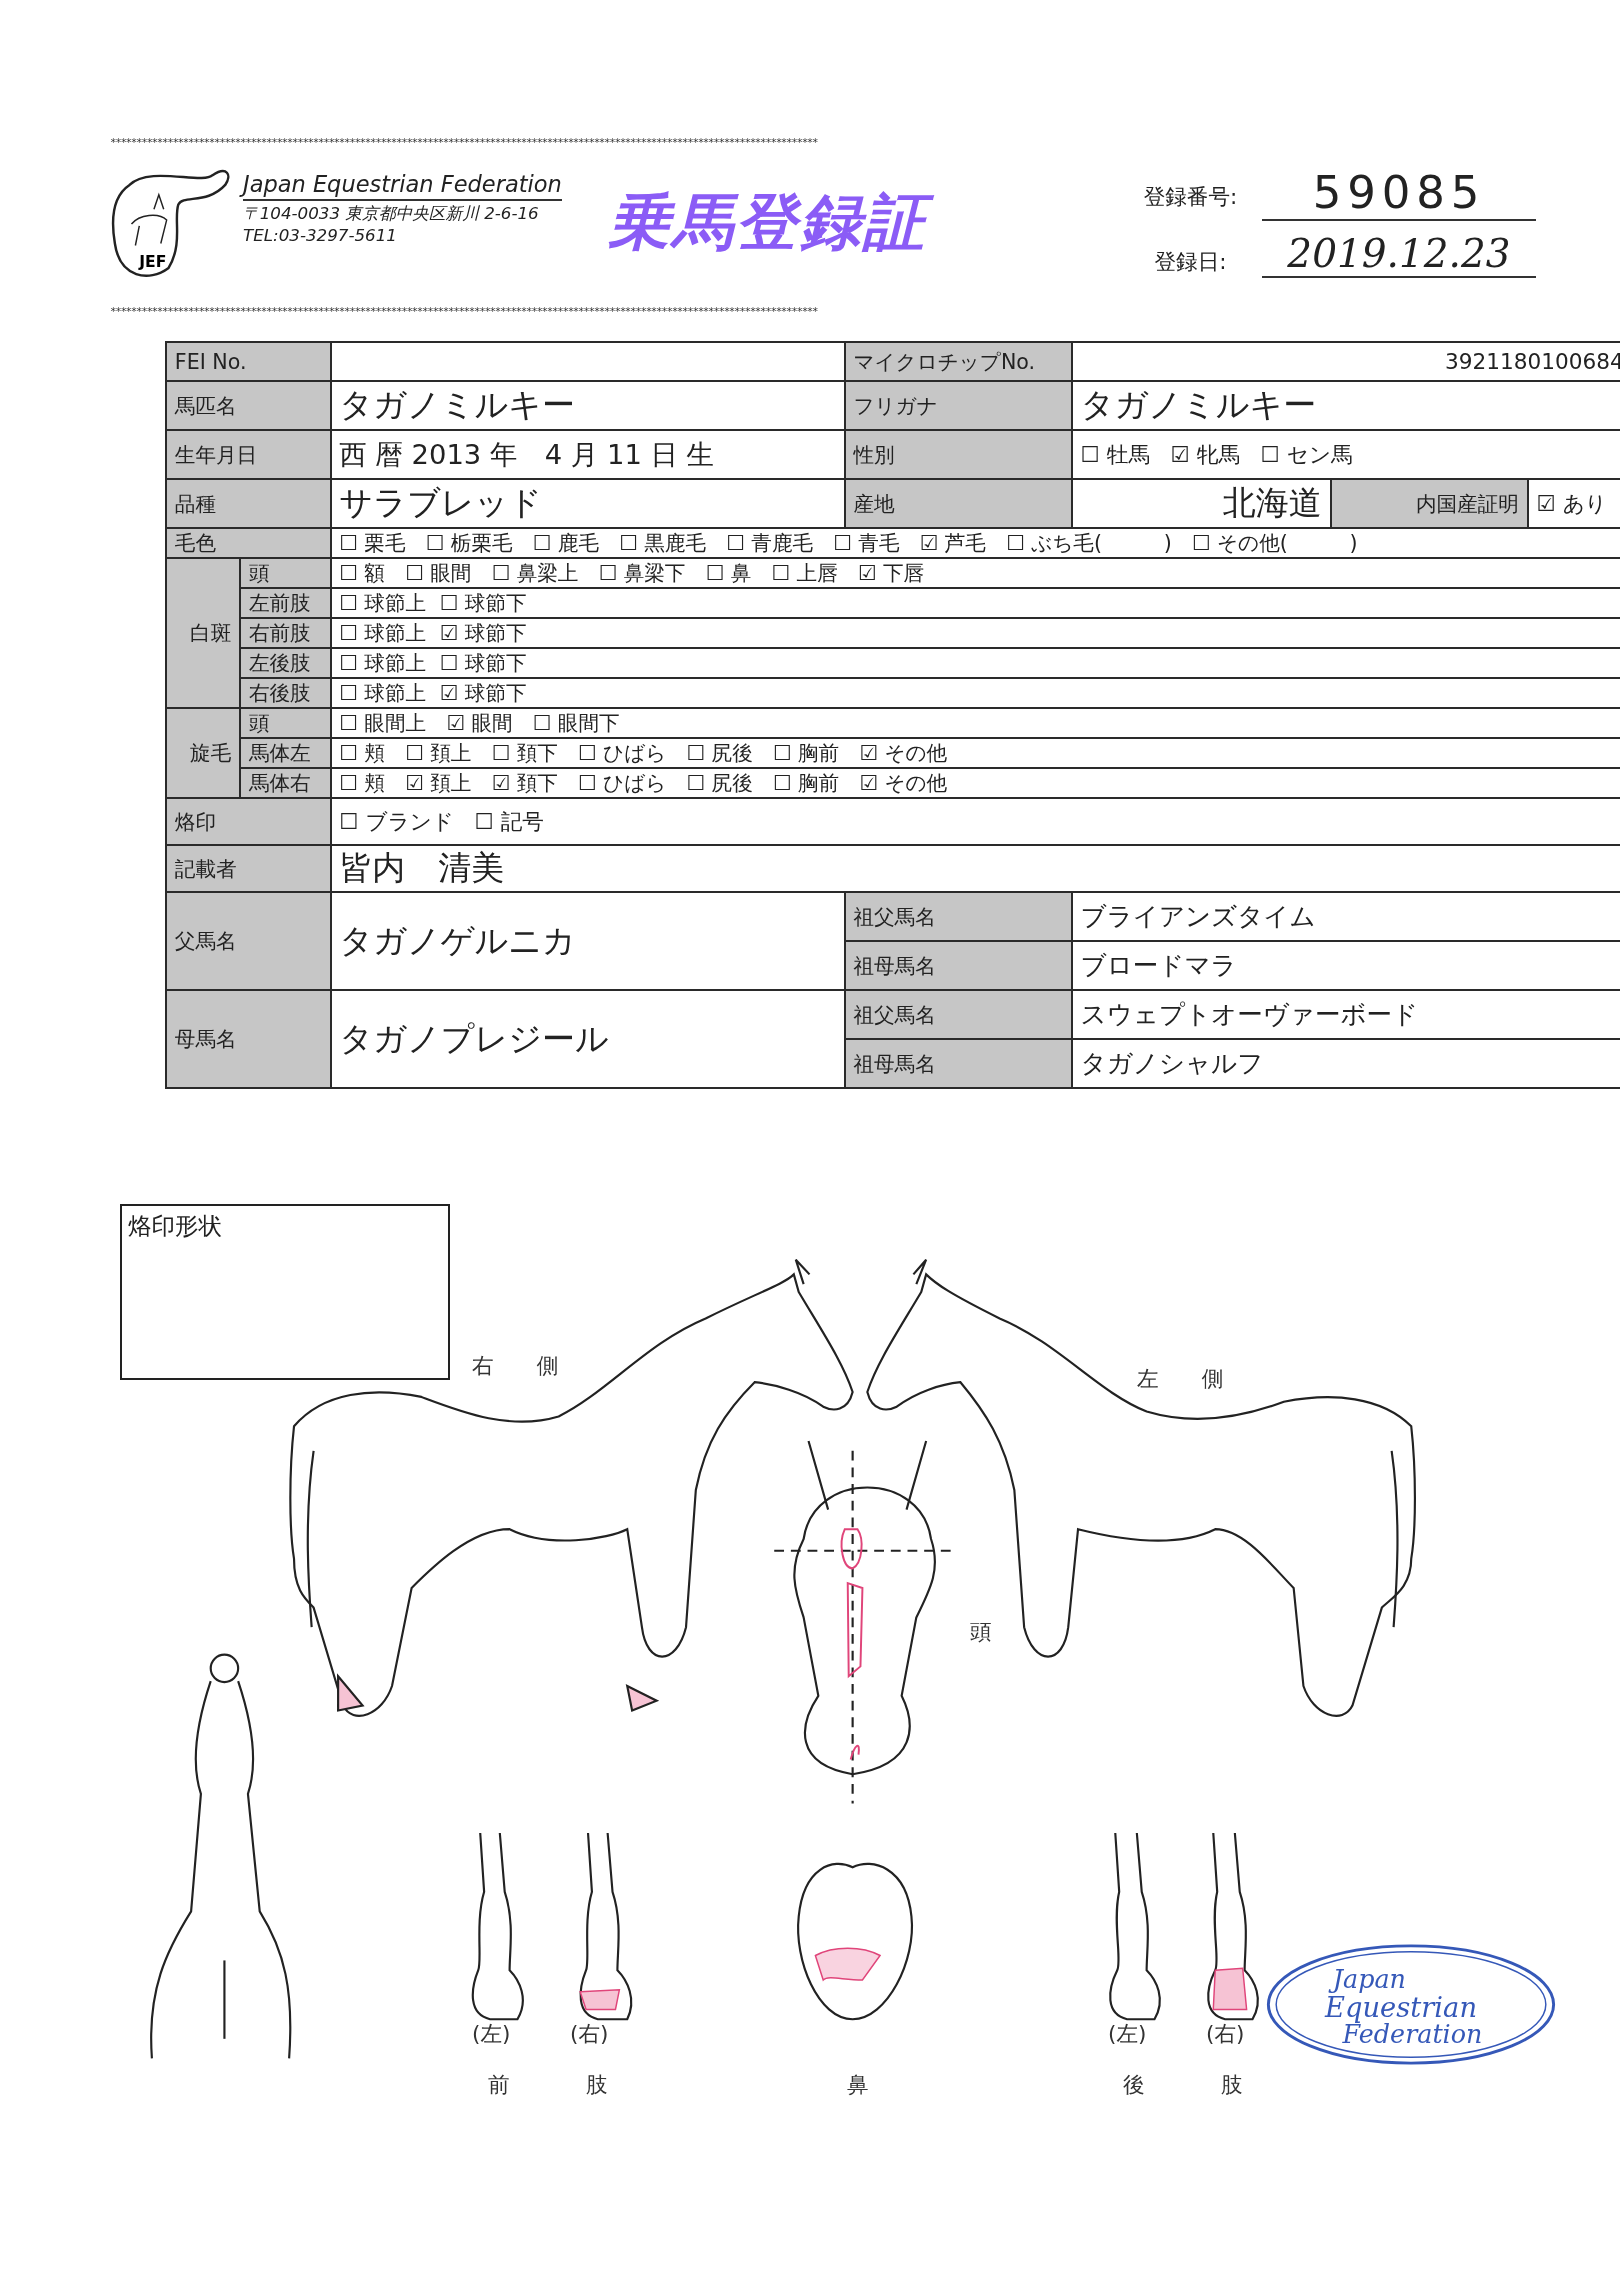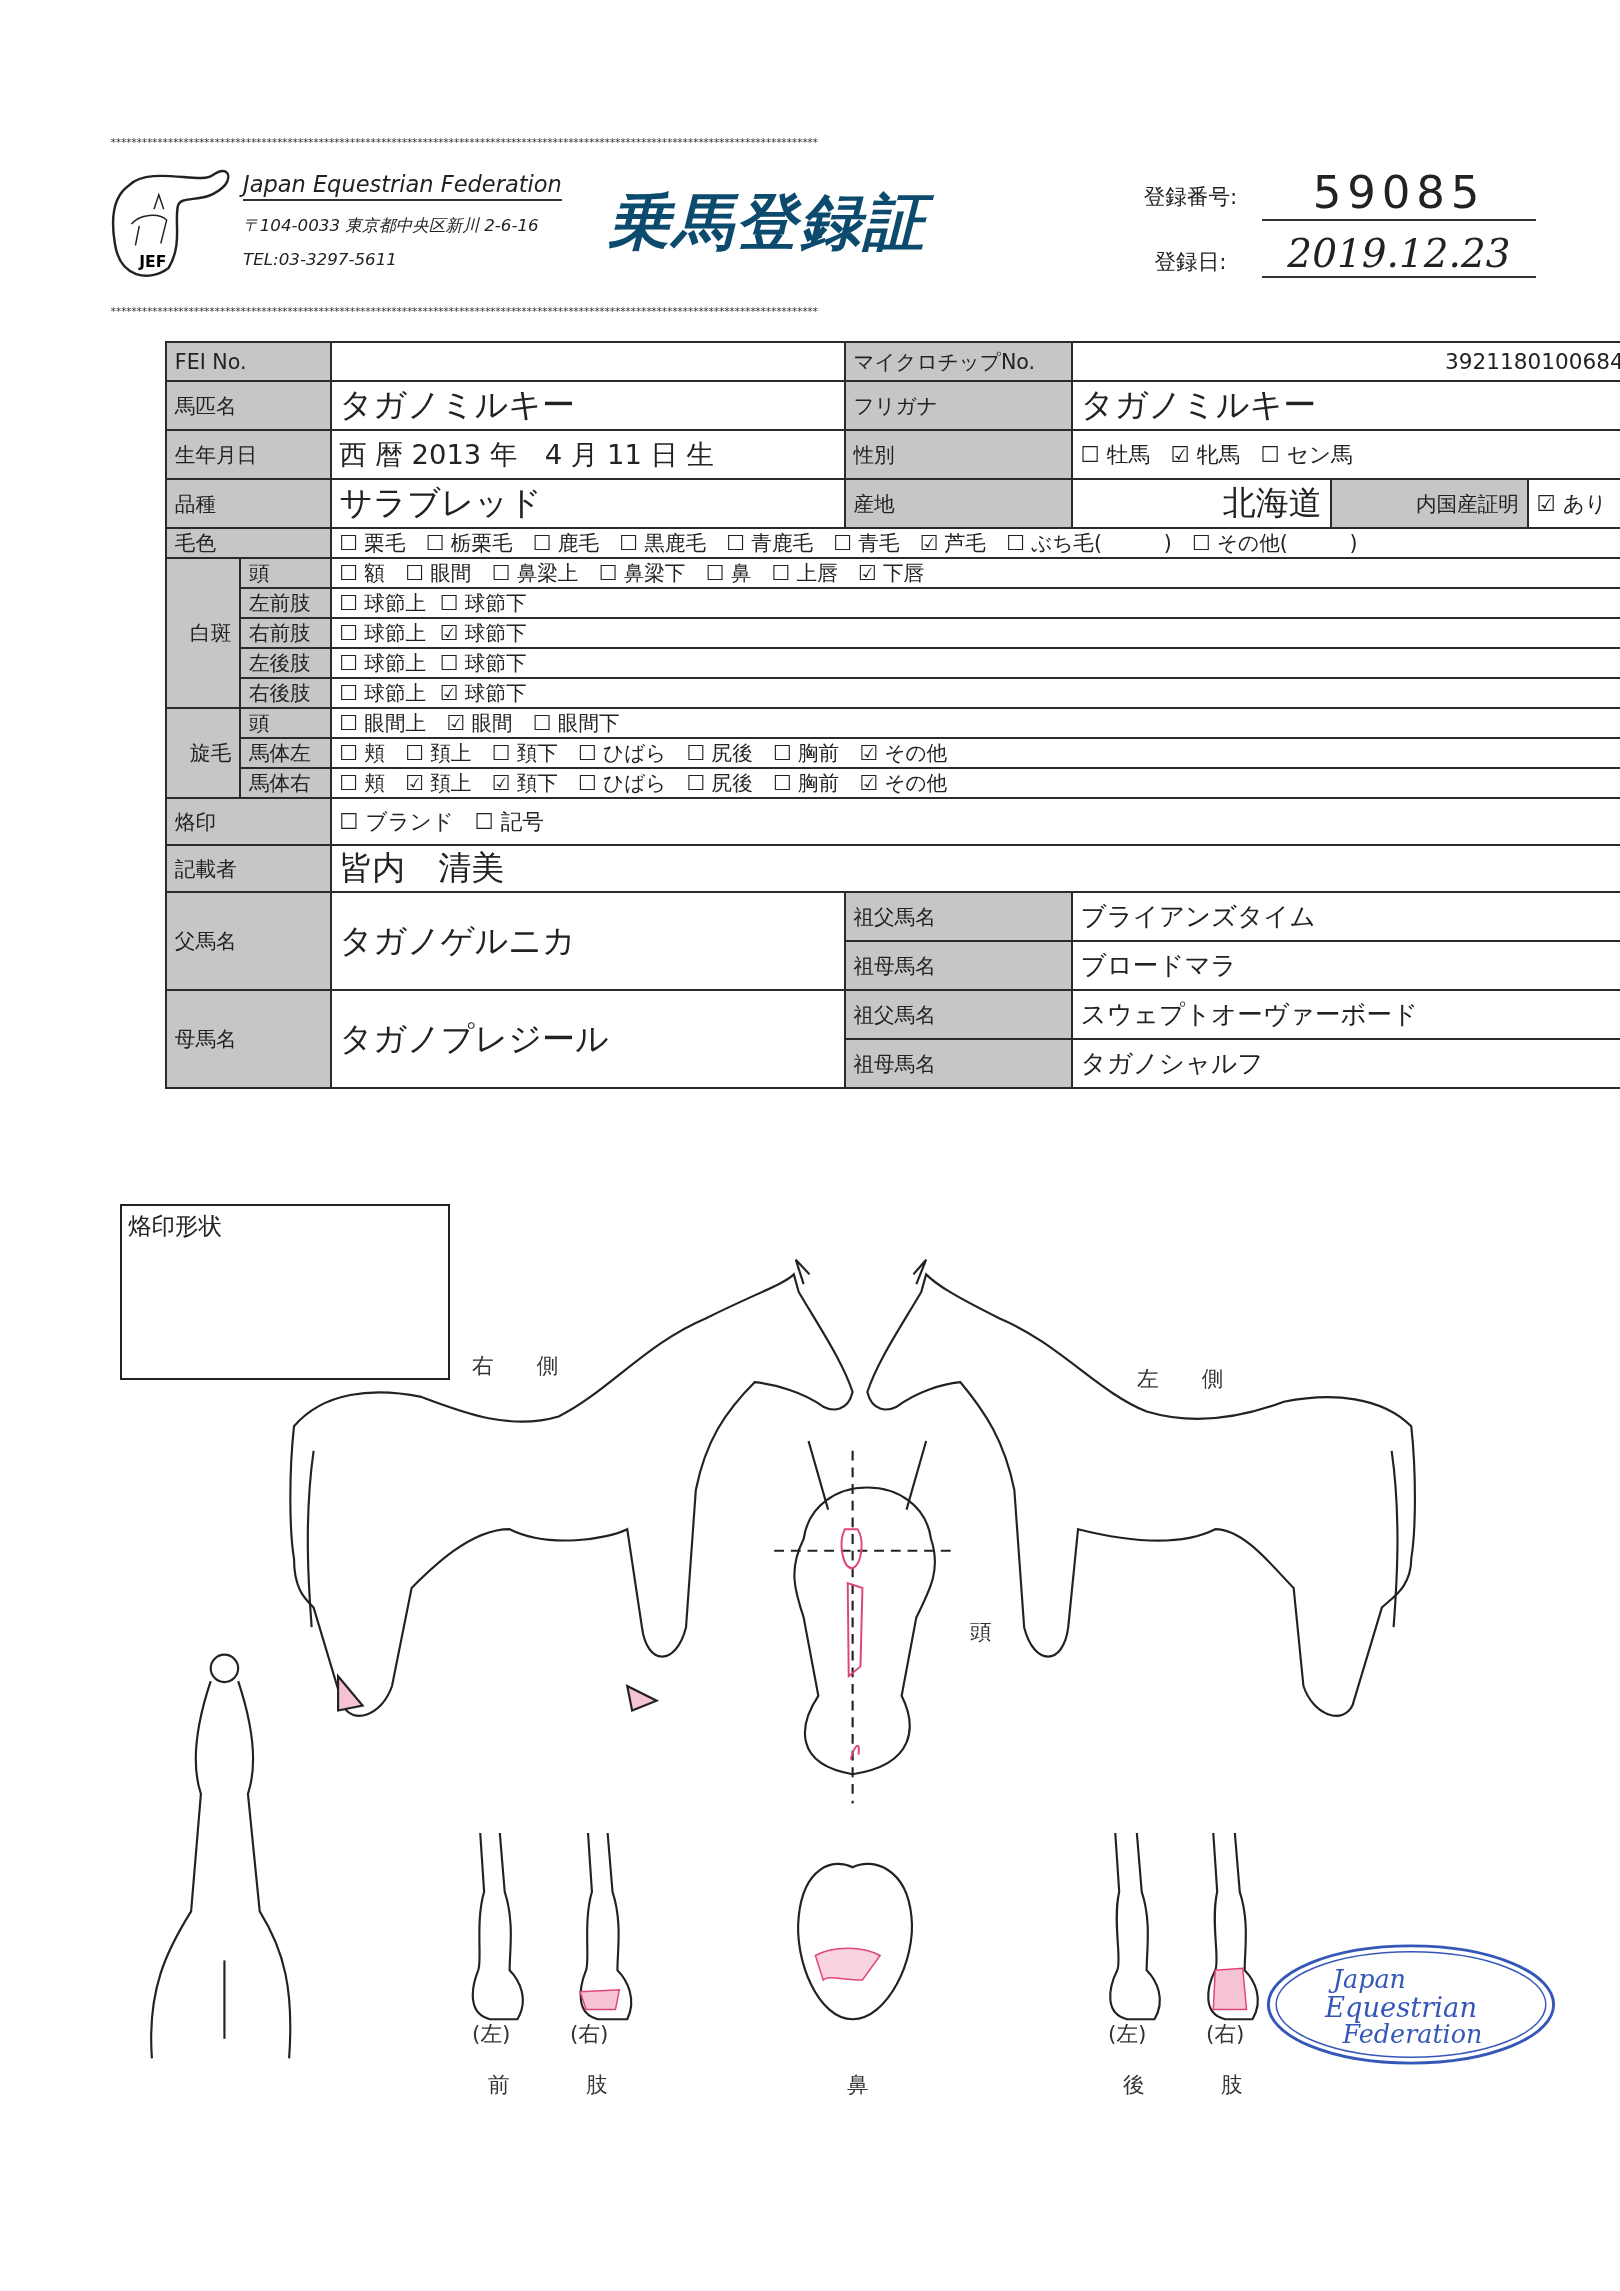--- a/index.html
+++ b/index.html
@@ -3,22 +3,22 @@
 <meta charset="utf-8">
 <style>
   html,body{margin:0;padding:0;background:#fff;}
   body{width:1620px;height:2292px;position:relative;font-family:"DejaVu Sans",sans-serif;color:#222;overflow:hidden;}
   .stars{position:absolute;left:110px;width:1411px;font-family:"DejaVu Sans Mono",monospace;font-size:10.8px;letter-spacing:-1.3px;color:#333;white-space:nowrap;overflow:hidden;line-height:11.8px;}
   .logo{position:absolute;left:110px;top:165px;width:125px;height:118px;}
   .org{position:absolute;left:243px;top:169px;}
   .org-jp-small{font-size:16.7px;font-style:italic;}
   .org-jp-big{font-size:35px;font-style:italic;font-weight:bold;margin-left:3.9px;}
   .org-en{font-size:22.5px;font-style:italic;margin-top:2px;border-bottom:2px solid #333;padding-bottom:2px;}
-  .org-addr{font-size:16.7px;font-style:italic;line-height:17.6px;margin-top:16px;}
-  .title{position:absolute;left:608px;top:182px;font-size:61px;font-weight:bold;font-style:italic;letter-spacing:2.9px;color:#0c4a6e;}
+  .org-addr{font-size:16.7px;font-style:italic;line-height:17.6px;margin-top:4px;}
+  .title{position:absolute;left:608px;top:182px;font-size:61px;font-weight:bold;font-style:italic;letter-spacing:2.9px;color:#8b5cf6;}
   .reg{position:absolute;left:1127px;font-size:21.6px;}
   .reg-label{display:inline-block;width:127px;text-align:center;}
   .reg-val{position:absolute;left:135px;top:-15.7px;width:274px;border-bottom:2px solid #333;text-align:center;}
   .reg-no{font-size:45px;letter-spacing:5.9px;}
   .reg-date{font-size:39px;font-style:italic;font-family:"DejaVu Serif",serif;}
 
   table.form{position:absolute;left:165px;top:341px;width:1496px;border-collapse:collapse;font-size:21.6px;}
   table.form td{border:2px solid #2a2a2a;padding:0 7.8px;height:35px;vertical-align:middle;white-space:nowrap;}
   table.form td.h{background:#c6c6c6;font-size:20.6px;}
   table.form td.big{font-size:33px;}

